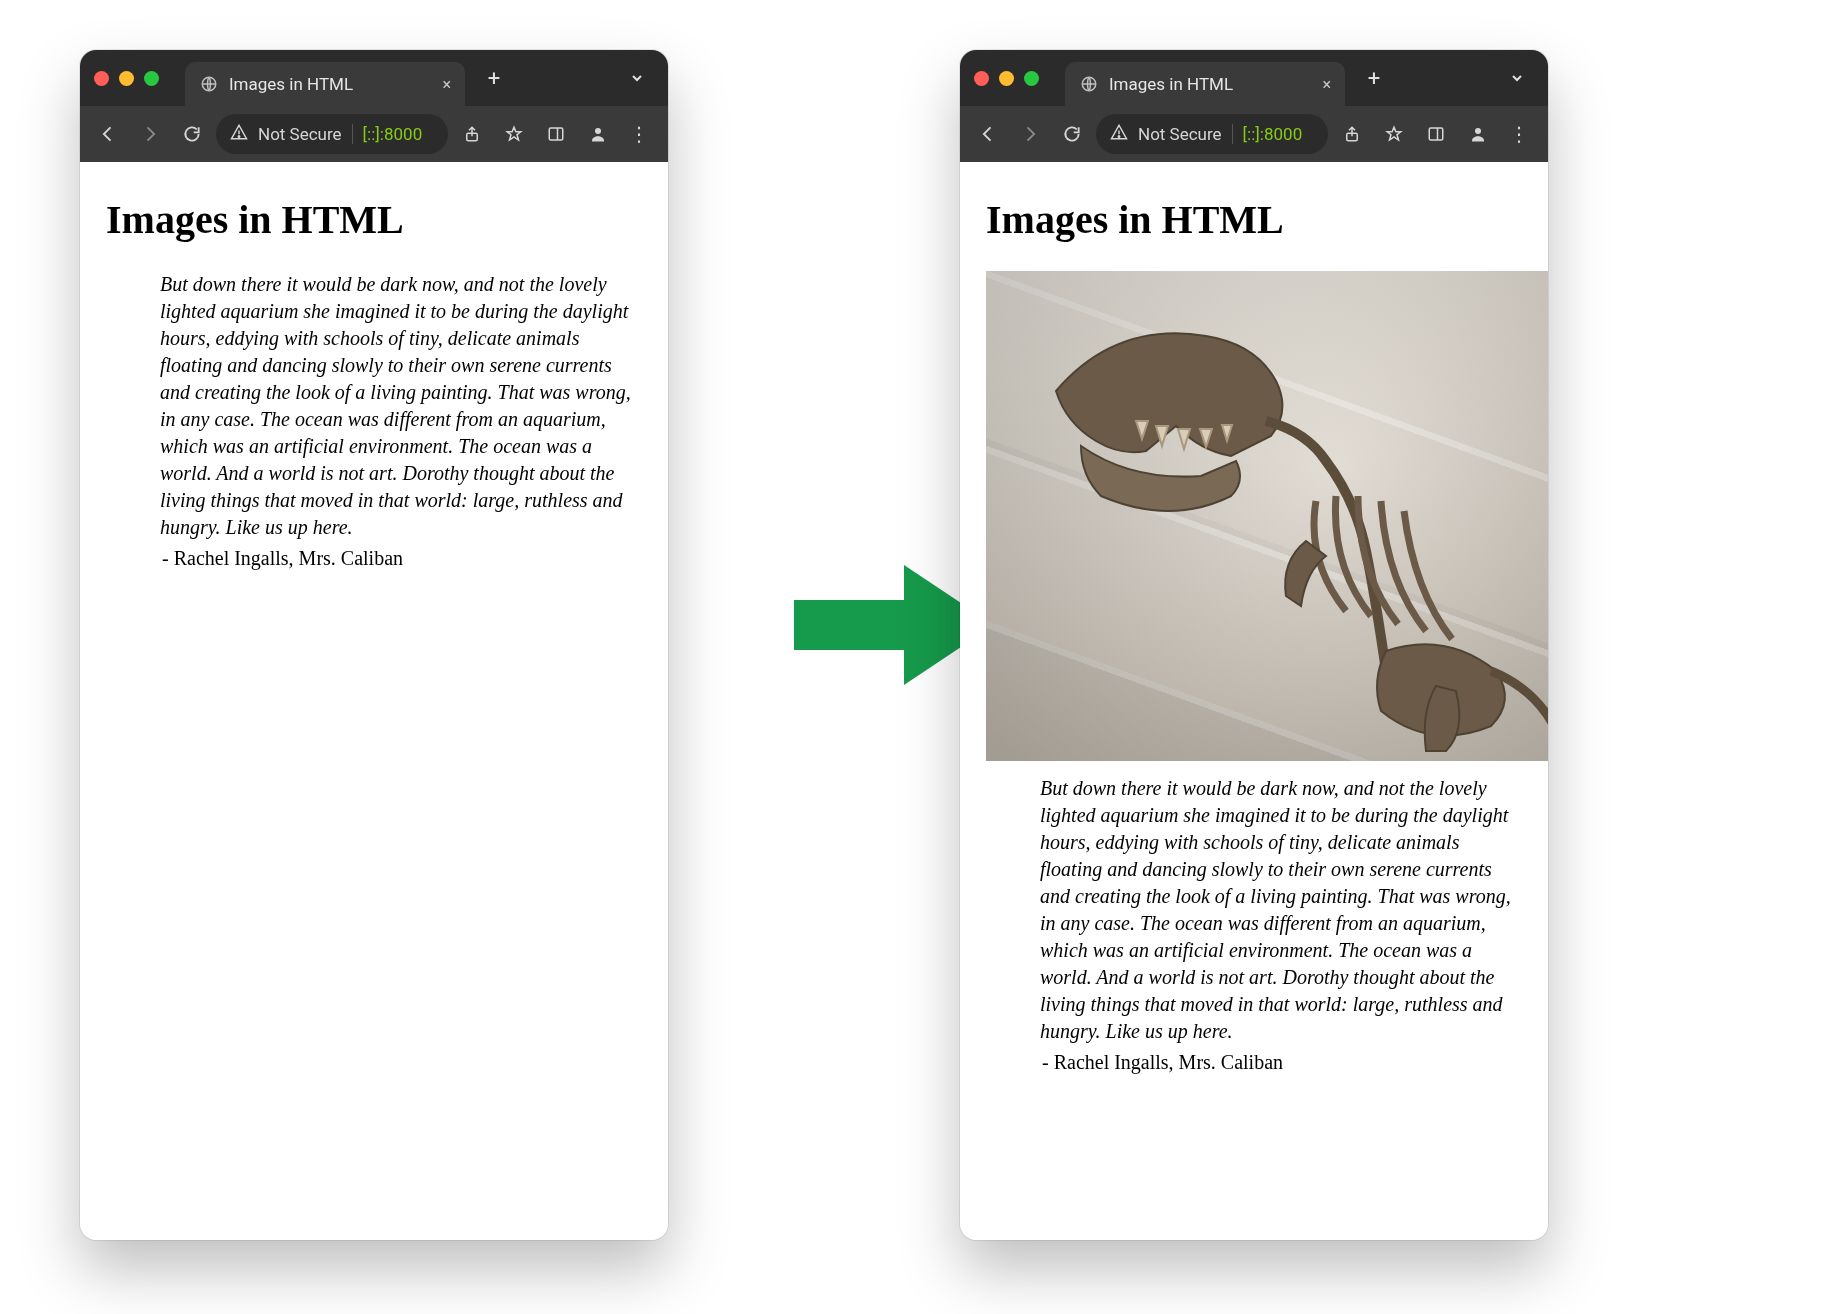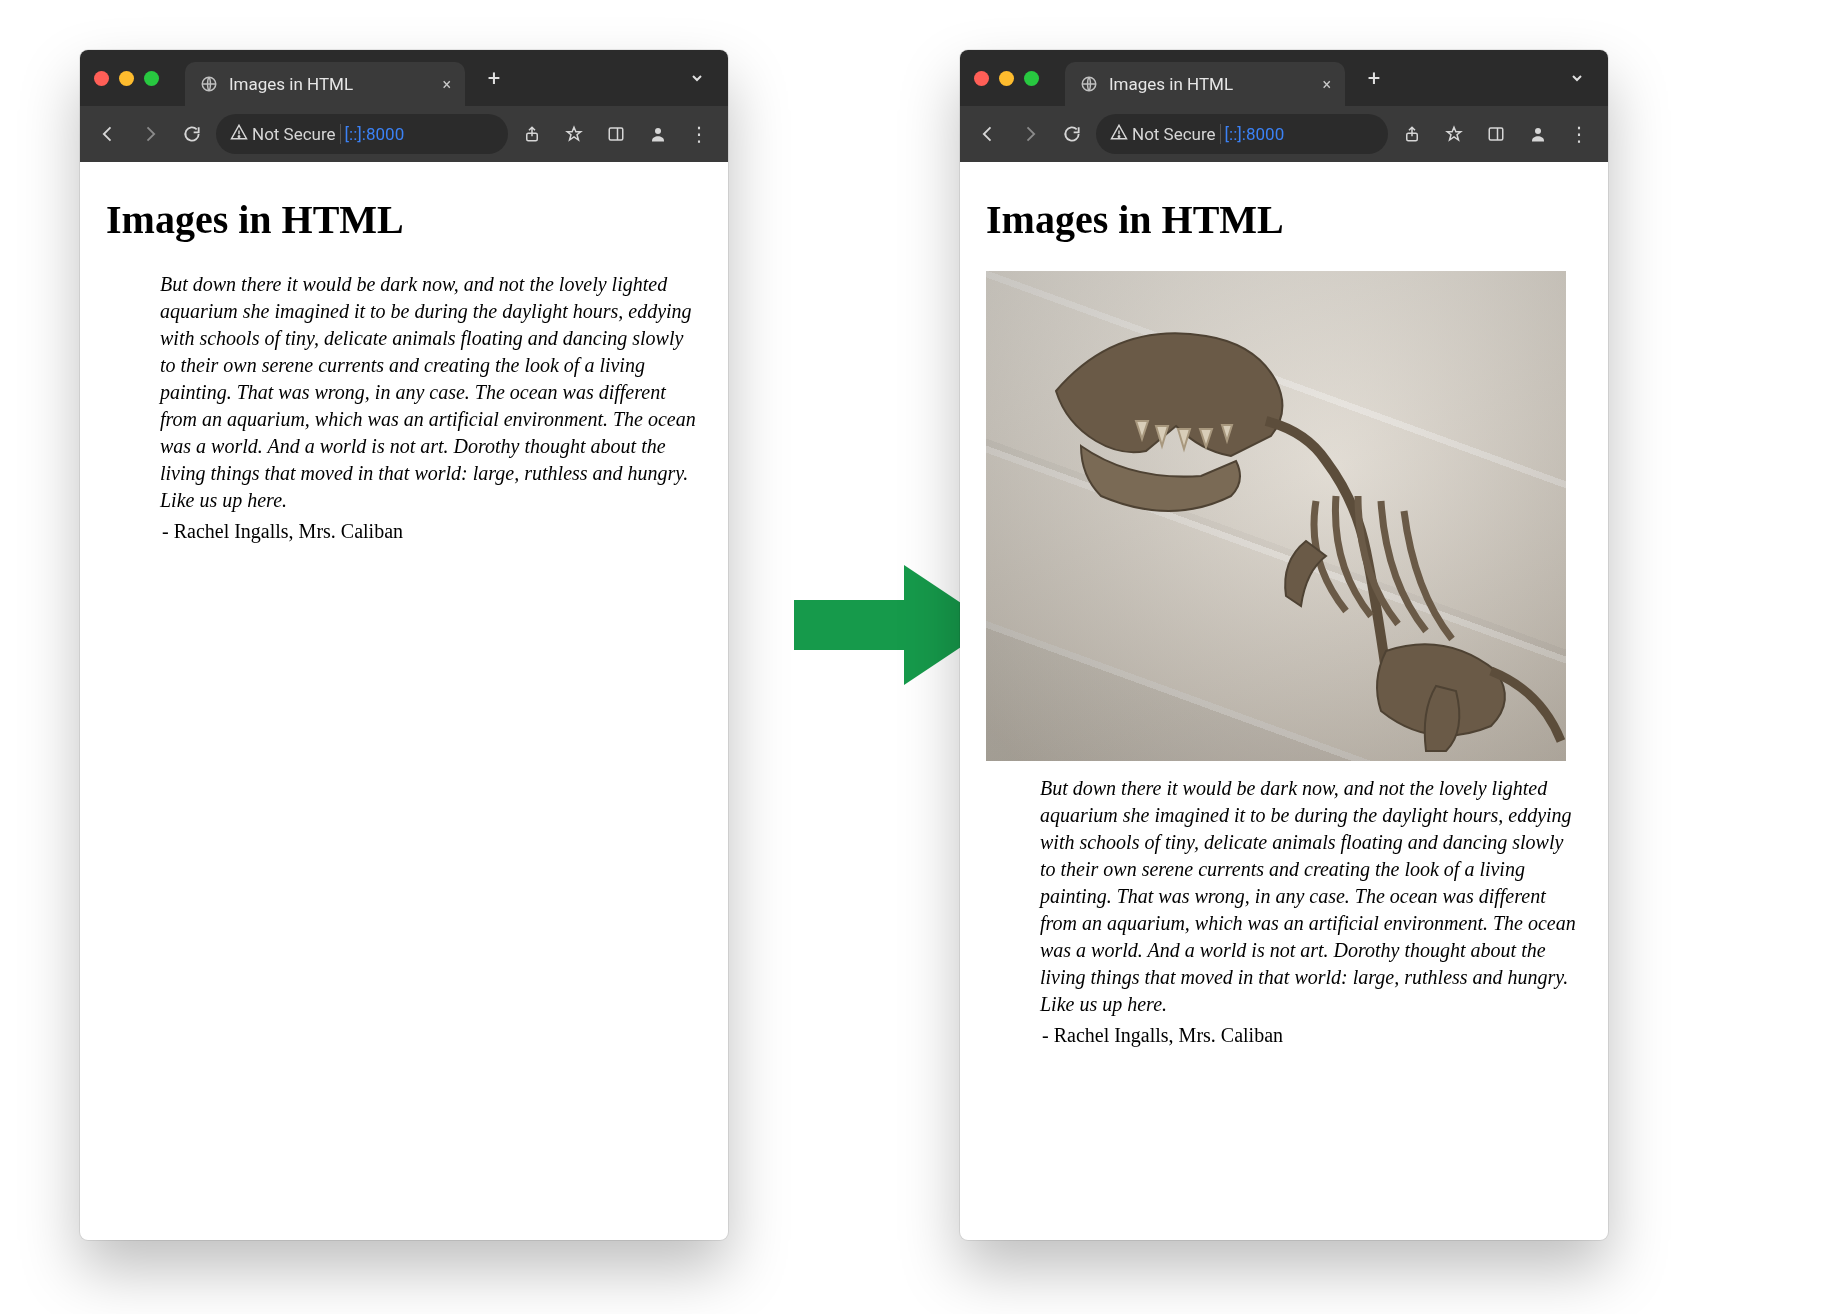--- a/index.html
+++ b/index.html
@@ -7,22 +7,22 @@
     margin: 0; padding: 0;
     width: 1844px; height: 1314px;
     background: #ffffff;
     font-family: -apple-system, BlinkMacSystemFont, "Segoe UI", Roboto, sans-serif;
     position: relative;
   }
 
   
   .window {
     position: absolute;
-    width: 648px;
-    border-radius: 8px;
+    width: 588px;
+    border-radius: 16px;
     background: #ffffff;
     box-shadow: 0 30px 60px rgba(0,0,0,0.25), 0 0 0 1px rgba(0,0,0,0.08);
     overflow: hidden;
   }
   .window.left  { left: 80px;  top: 50px;  height: 1190px; }
   .window.right { left: 960px; top: 50px;  height: 1190px; }
 
   
   .titlebar {
     height: 56px;
@@ -73,26 +73,26 @@
     display:flex; align-items:center;
     padding: 0 10px; gap: 6px;
   }
   .tbtn {
     width:36px;height:36px;display:flex;align-items:center;justify-content:center;
     color:#d6d6d6; border-radius:8px; cursor:pointer;
   }
   .tbtn.dim { color:#8a8a8a; }
   .addr {
     flex:1; height:40px; background:#2b2b2b; border-radius:20px;
-    display:flex; align-items:center; padding:0 14px; gap:4px;
+    display:flex; align-items:center; padding:0 14px; gap:10px;
     color:#d6d6d6; font-size:17px;
   }
   .addr .secure-label { white-space:nowrap; }
   .addr .divider { width:1px; height:20px; background:#555; }
-  .addr .url { color:#3b82f6; }
+  .addr .url { color:#84cc16; }
   .kebab { font-size:20px; letter-spacing:2px; }
 
   
   .page {
     padding: 24px 26px 40px 26px;
     color:#000;
     font-family: Georgia, 'Times New Roman', serif;
     height: calc(100% - 112px);
     overflow:hidden;
   }

